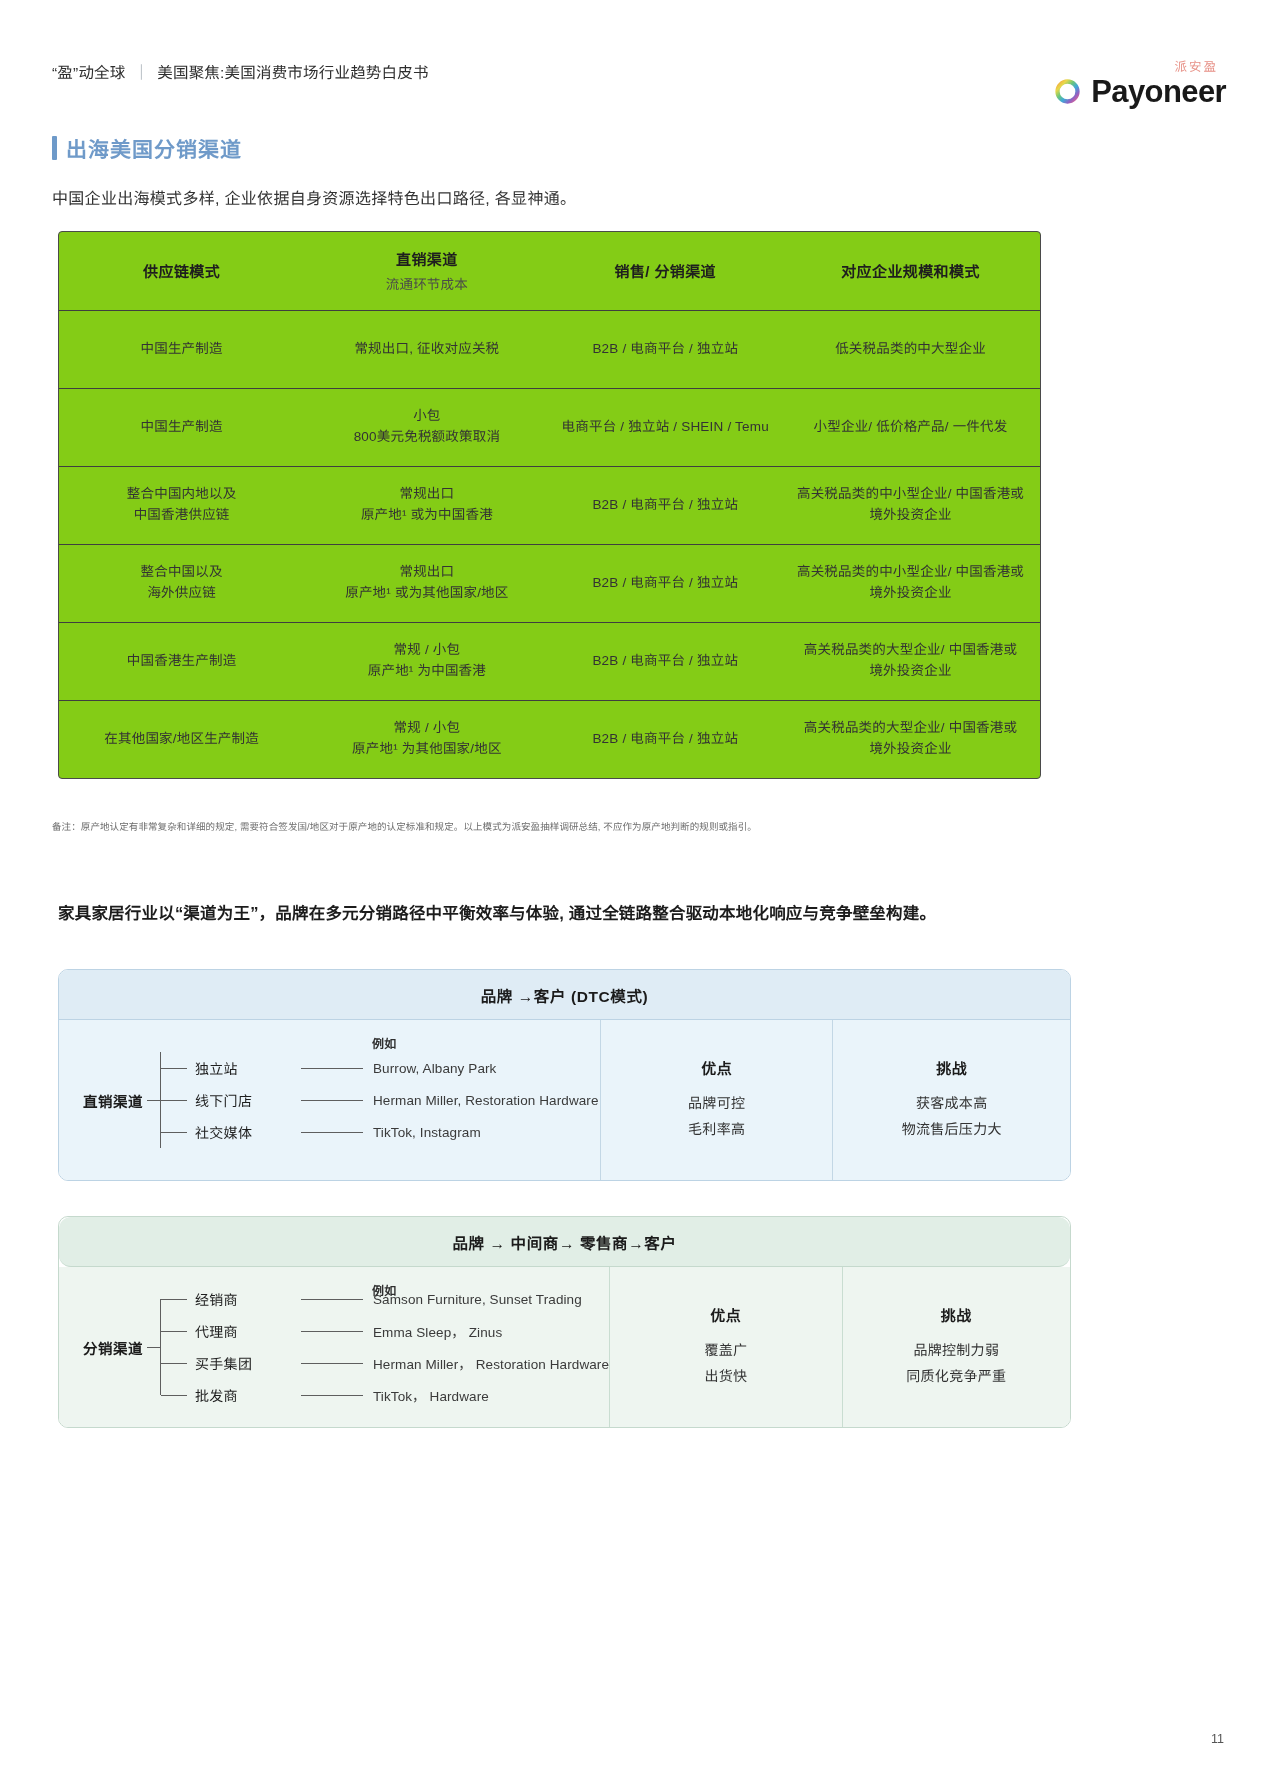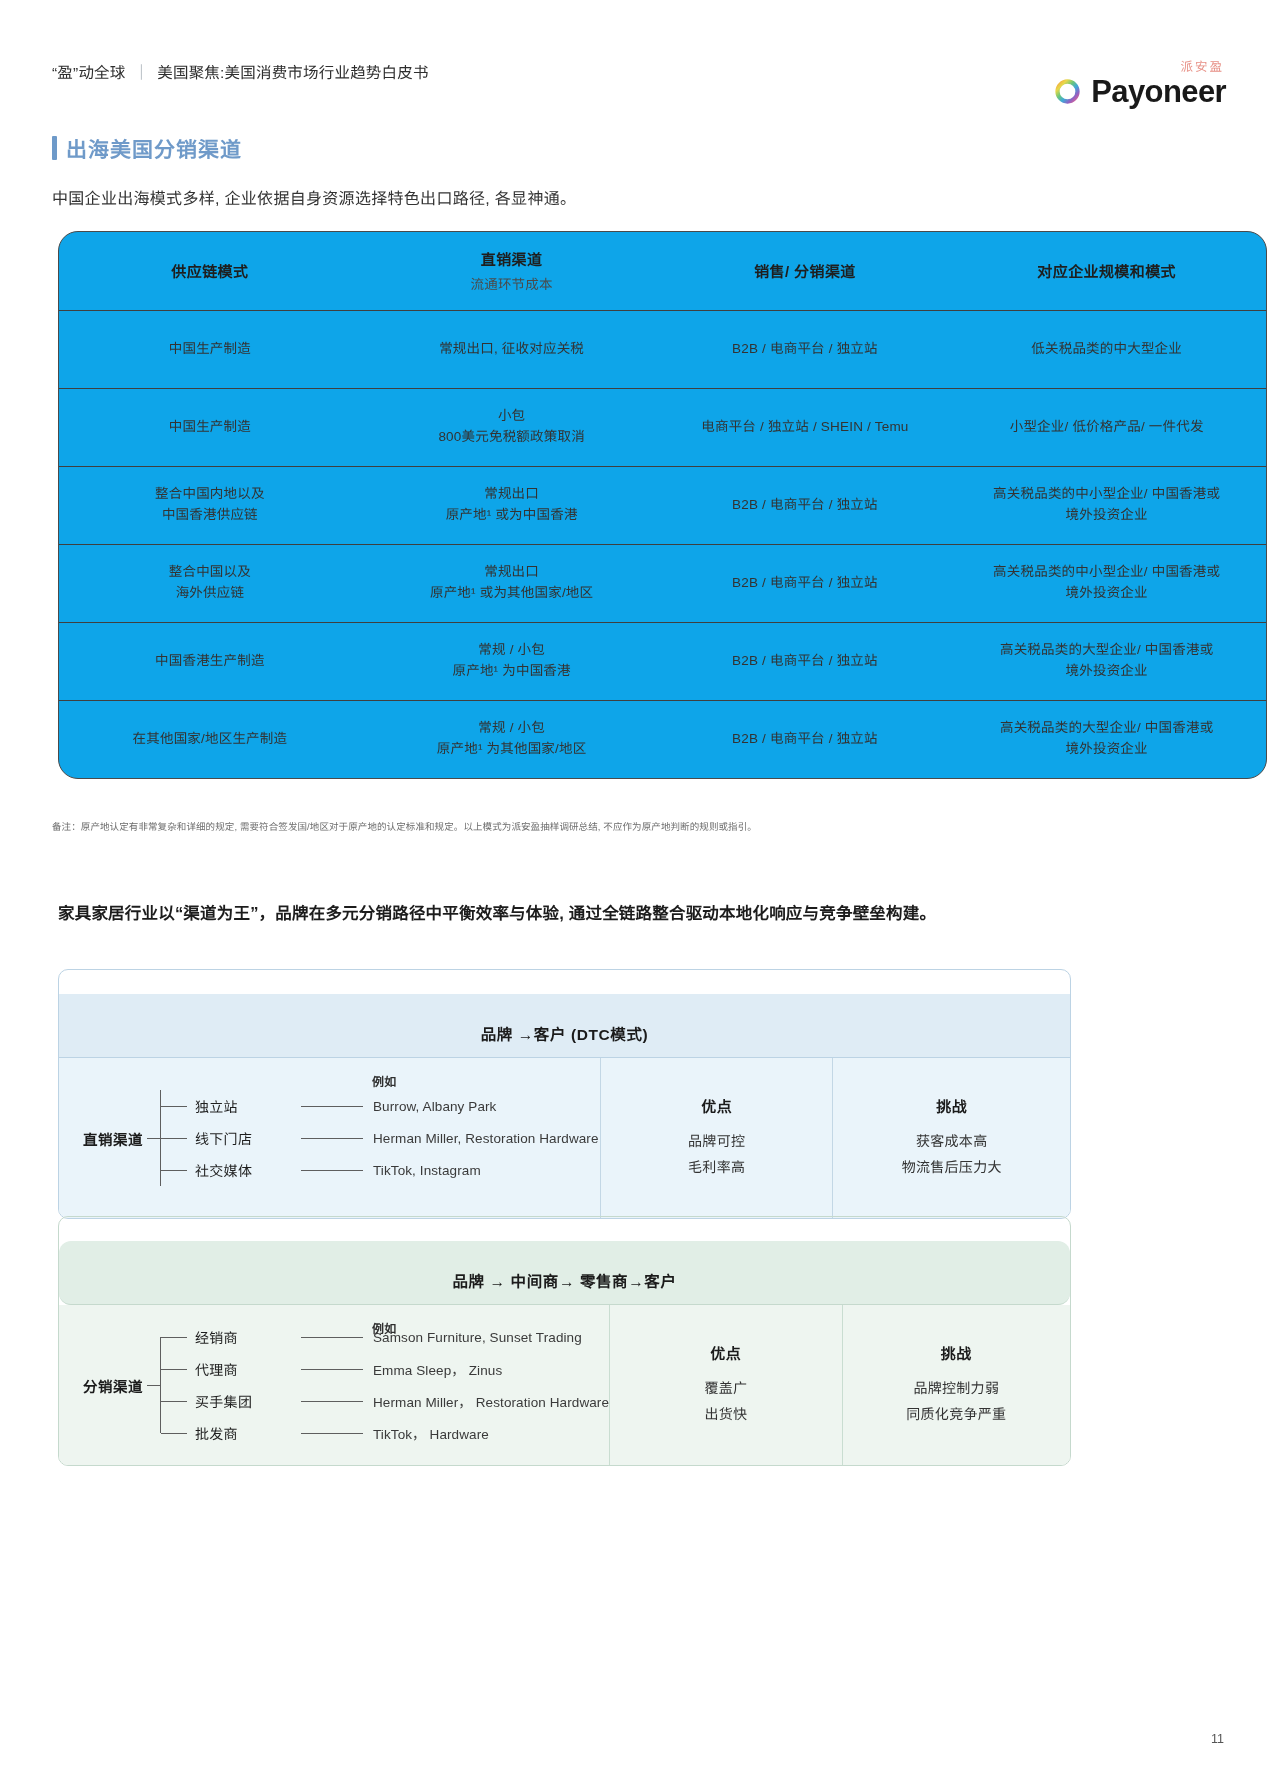--- a/index.html
+++ b/index.html
@@ -23,41 +23,41 @@
     display:flex; align-items:flex-start; justify-content:space-between;
     padding: 0 50px 0 52px;
   }
   .hdr-title {
     font-size: 15.5px; color:#2e2e2e; letter-spacing:.2px; white-space:nowrap;
     line-height:1.2; padding-top:8px;
   }
   .hdr-sep { color:#9aa3ac; margin:0 8px; font-weight:300; }
 
   .logo-wrap { display:flex; flex-direction:column; align-items:flex-end; }
-  .logo-cn { font-size:12.5px; color:#e79086; letter-spacing:2px; margin-right:2px; margin-bottom:1px; }
+  .logo-cn { font-size:12.5px; color:#e79086; letter-spacing:2px; margin-right:8px; margin-bottom:1px; }
   .logo-row { display:flex; align-items:center; gap:10px; }
   .logo-ring { width:27px; height:27px; flex:0 0 auto; display:block; }
   .logo-word { font-size:31px; font-weight:600; letter-spacing:-0.6px; color:#191919;
                font-family:"Liberation Sans", sans-serif; line-height:1; }
 
   
   .sec-head {
     position:absolute; left:52px; top:133px; display:flex; align-items:center; gap:9px;
   }
   .sec-bar { width:5px; height:24px; background:#6e9ac9; border-radius:1px; }
   .sec-title { font-size:21px; font-weight:700; color:#6f9ac9; letter-spacing:1px; }
 
   .intro {
     position:absolute; left:52px; top:185px; font-size:16px; color:#333; letter-spacing:.3px;
   }
 
   
   .tbl-card {
-    position:absolute; left:58px; top:231px; width:1209px;
-    border:1px solid #4a4a4a; border-radius:20px; overflow:hidden; background:#0ea5e9;
+    position:absolute; left:58px; top:231px; width:983px;
+    border:1px solid #4a4a4a; border-radius:4px; overflow:hidden; background:#84cc16;
   }
   table.main { width:100%; border-collapse:collapse; table-layout:fixed; }
   table.main col.c1 { width:25.0%; }
   table.main col.c2 { width:25.0%; }
   table.main col.c3 { width:23.6%; }
   table.main col.c4 { width:26.4%; }
 
   table.main th, table.main td {
     text-align:center; vertical-align:middle; padding:0 10px;
     border-bottom:1px solid #3f3f3f;
@@ -82,21 +82,21 @@
   
   .panel {
     position:absolute; left:58px; width:1013px;
     border-radius:10px; overflow:hidden;
   }
   .panel.blue  { top:969px;  border:1px solid #bcd3e4; }
   .panel.green { top:1216px; border:1px solid #c5d9cd; }
 
   .panel-head {
     text-align:center; font-size:15.5px; font-weight:700; color:#1b1b1b;
-    padding:28px 0 13px; letter-spacing:.6px;margin-top:24px;
+    padding:14px 0 13px; letter-spacing:.6px;
   }
   .panel.blue  .panel-head { background:#dfecf5; border-bottom:1px solid #bcd3e4; }
   .panel.green .panel-head { background:#e1eee6; border-bottom:1px solid #c5d9cd;border-radius:12px; }
 
   .panel-body { display:flex; align-items:stretch; min-height:160px; }
   .panel.blue  .panel-body { background:#eaf4fa; }
   .panel.green .panel-body { background:#eef5f0; }
 
   .col-tree { flex:0 0 53.5%; display:flex; align-items:center; padding:16px 0 16px 24px; position:relative; }
   .col-pro   { flex:0 0 23.0%; border-left:1px solid #c3d7e5; display:flex; flex-direction:column;

